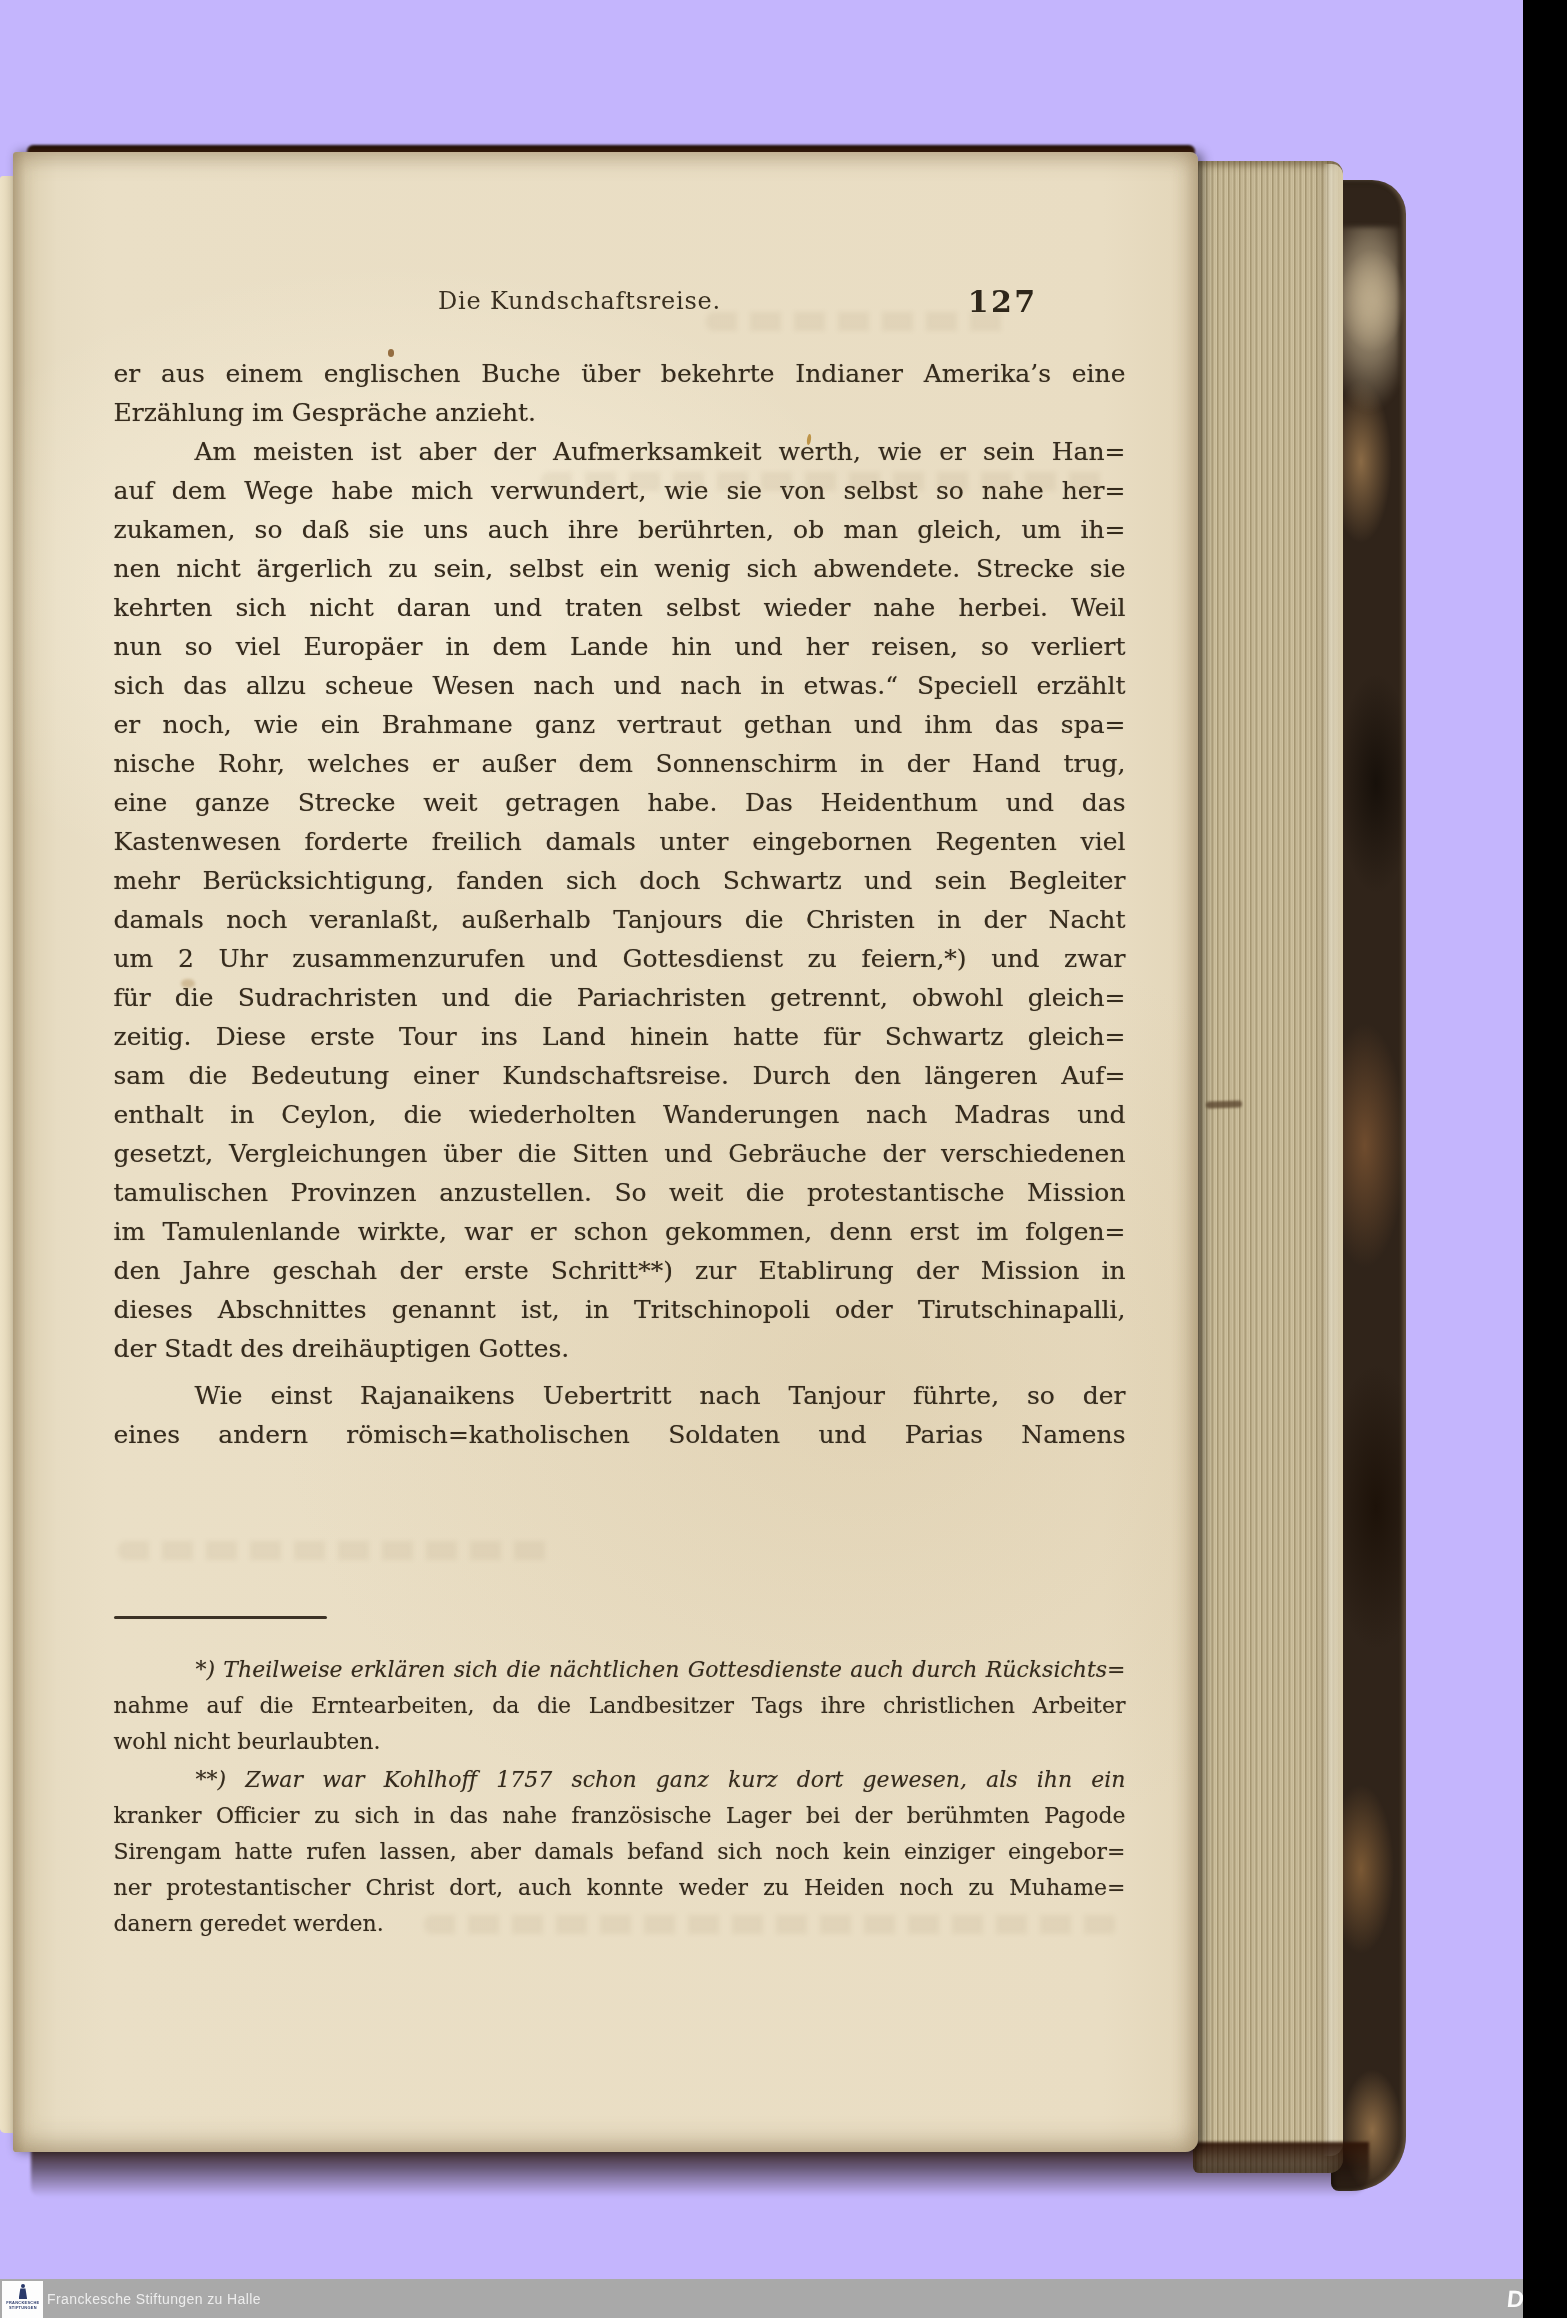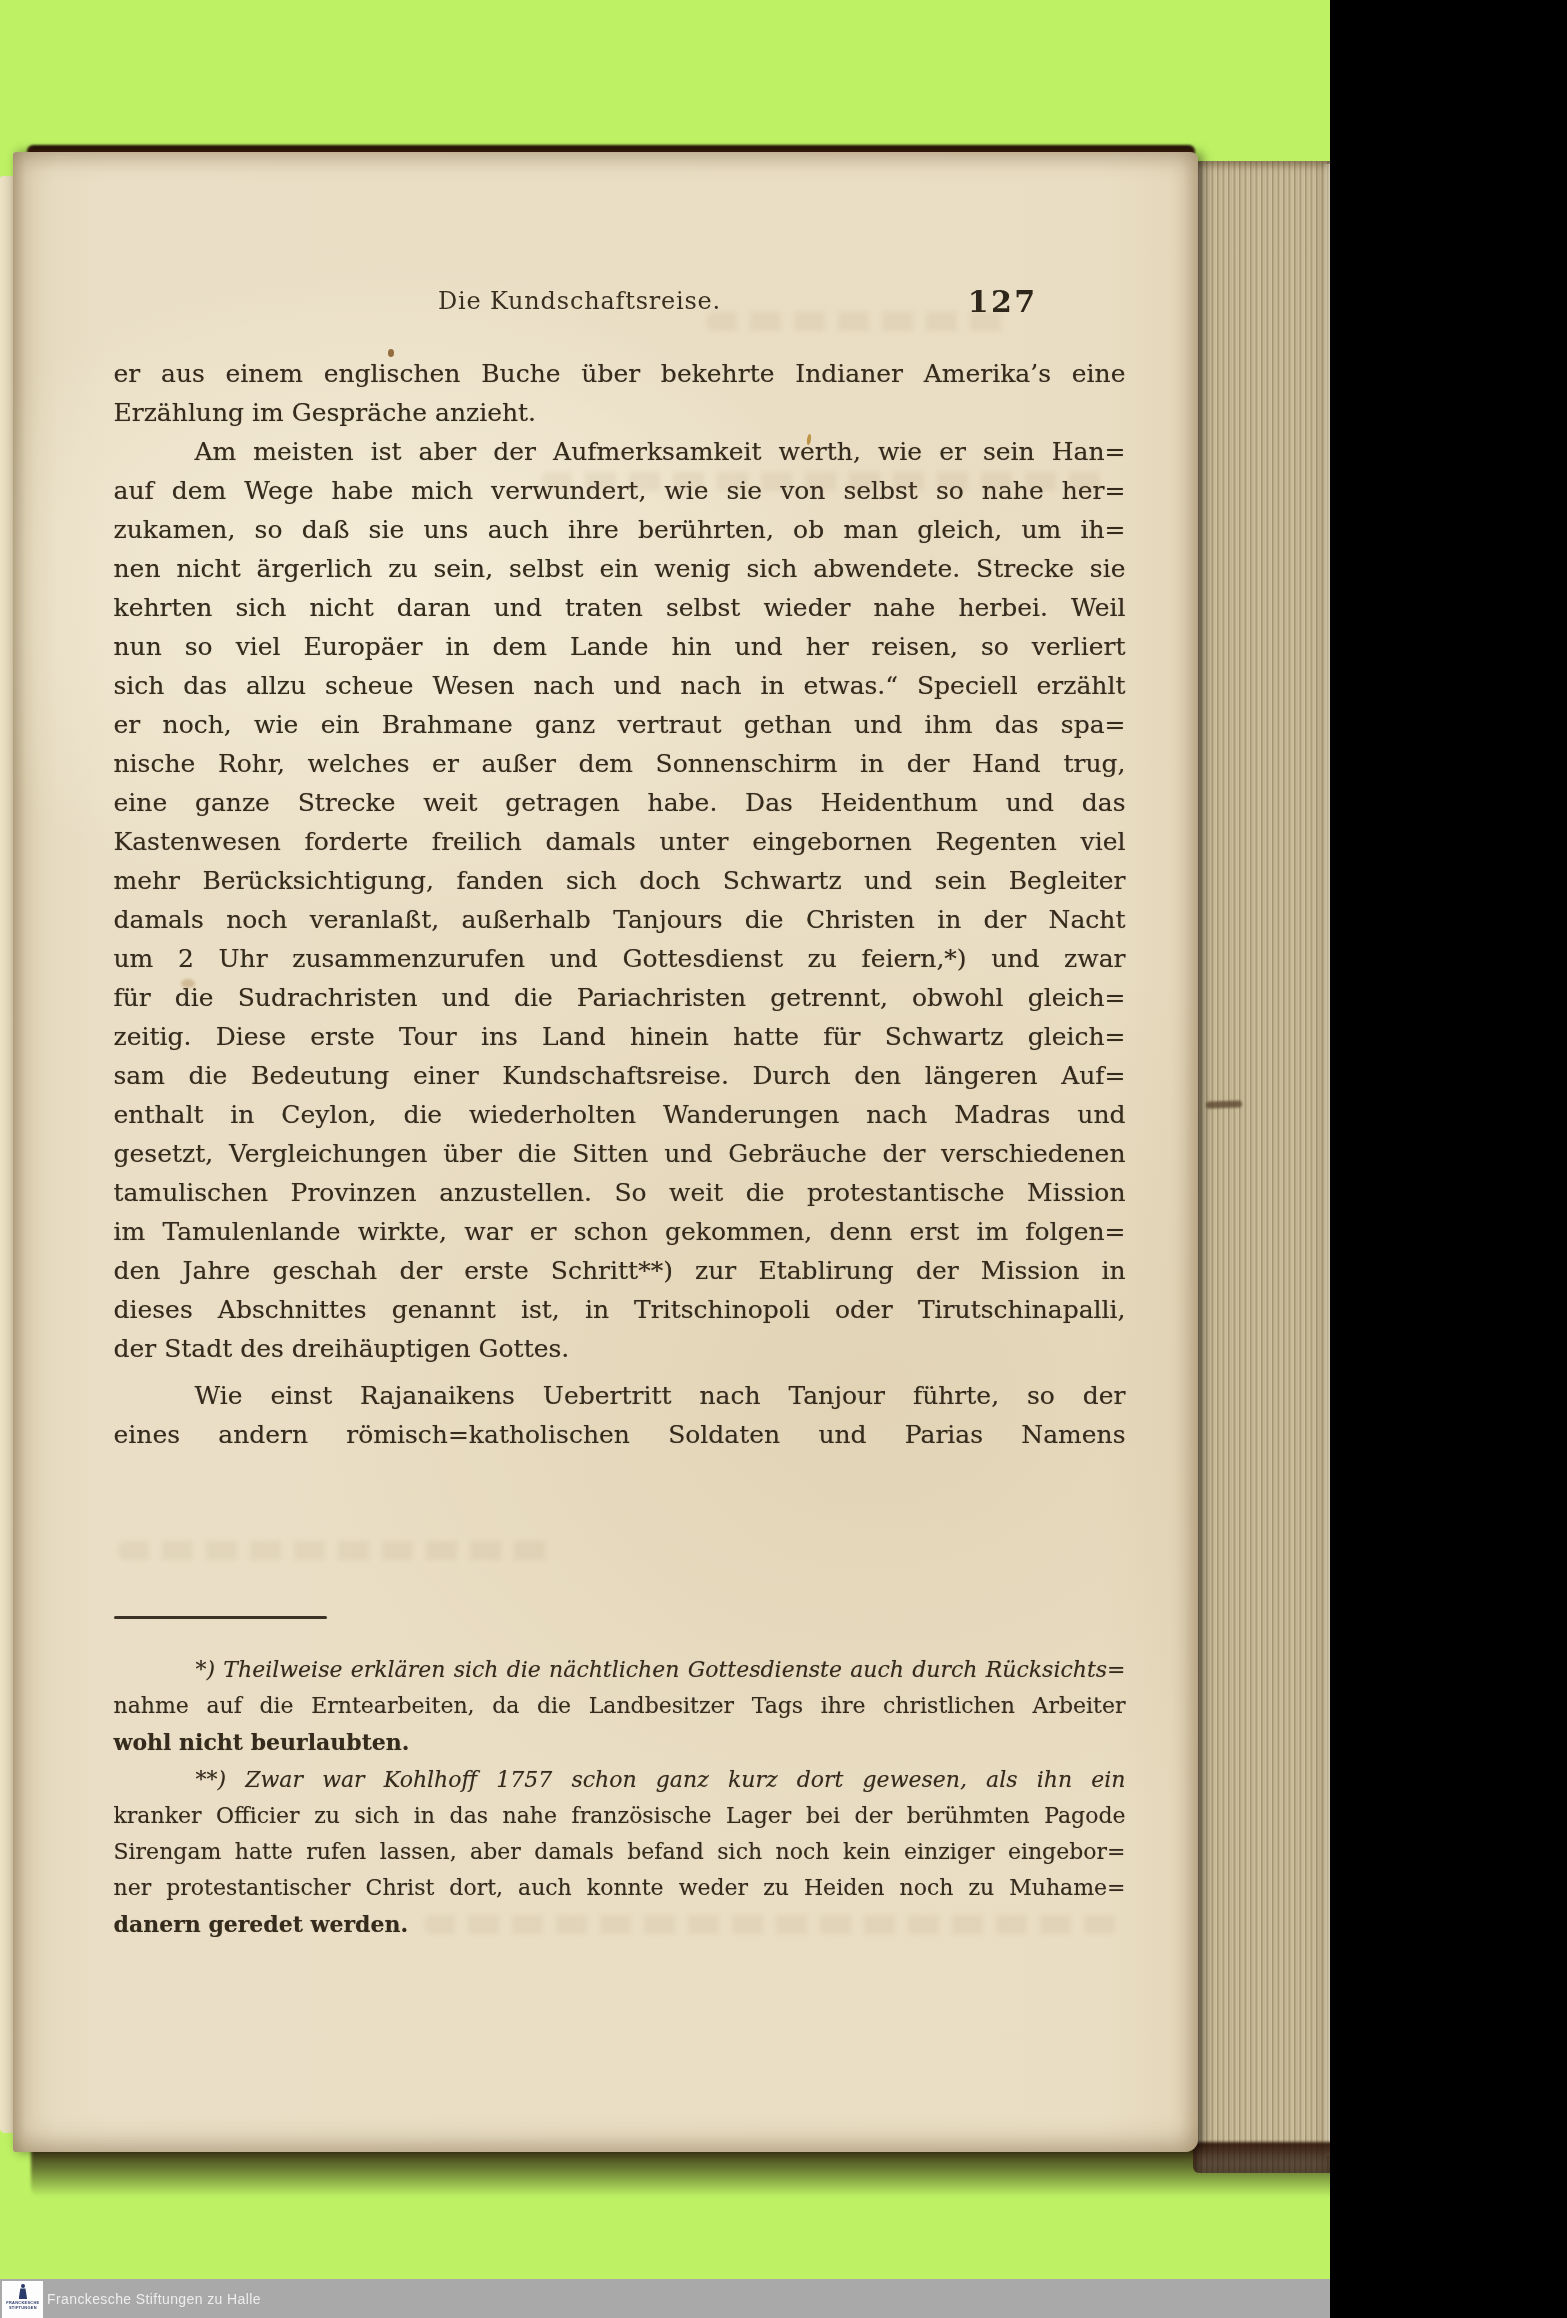--- a/index.html
+++ b/index.html
@@ -1,16 +1,16 @@
 <!DOCTYPE html>
 <html style="font-size:12.5px"><head>
 <meta charset="utf-8">
 <style>
   html,body{margin:0;padding:0;background:#000;}
-  #stage{position:relative;width:1330px;height:2319px;background:#bef264;overflow:hidden;
+  #stage{position:relative;width:1523px;height:2319px;background:#c4b5fd;overflow:hidden;
          font-family:"DejaVu Serif","Liberation Serif",serif;}
 
   
   .top-edge-line{position:absolute;left:27px;top:145px;width:1168px;height:12.5px;
     background:linear-gradient(180deg,#1c0d05,#45220f 60%,#2a1207);border-radius:6.3px;filter:blur(0.8px);z-index:1;}
   .left-sliver{position:absolute;left:0;top:176px;width:22px;height:1957px;z-index:2;
     background:linear-gradient(90deg,#ede2c6 0%,#e0d3b4 55%,#bfae8d 100%);
     border-radius:3.1px 0 0 4.7px;}
   .bottom-shadow{position:absolute;left:31px;top:2142px;width:1338px;height:55px;z-index:2;
     background:linear-gradient(180deg,rgba(46,19,7,.95) 0%,rgba(24,10,4,.55) 45%,rgba(0,0,0,0) 100%);
@@ -70,21 +70,21 @@
   .line.indent{text-indent:81px;}
   .line.last{text-align-last:left;-moz-text-align-last:left;}
 
   .foot-rule{position:absolute;left:101px;top:1464px;width:213px;height:3.1px;background:#3c3226;border-radius:1.6px;}
 
   .footnotes{position:absolute;left:101px;top:1500px;width:1012px;font-size:22px;line-height:36px;
     text-shadow:0 0 0.8px rgba(53,43,29,.4);}
   .footnote{margin:0 0 1.6px 0;}
   .fline{text-align:justify;text-align-last:justify;-moz-text-align-last:justify;height:36px;}
   .fline.indent{text-indent:82px;font-style:italic;}
-  .fline.last{text-align-last:left;font-weight:bold;-moz-text-align-last:left;}
+  .fline.last{text-align-last:left;-moz-text-align-last:left;}
 
   
   .ghost{position:absolute;height:19px;border-radius:7.8px;filter:blur(2.4px);opacity:.5;
     background:repeating-linear-gradient(90deg,rgba(128,102,62,.16) 0 31px,rgba(0,0,0,0) 31px 44px);}
   .ghost.g1{left:693px;top:160px;width:306px;}
   .ghost.g2{left:528px;top:320px;width:567px;}
   .ghost.g3{left:105px;top:1389px;width:439px;}
   .ghost.g4{left:411px;top:1763px;width:693px;}
   .stain{position:absolute;border-radius:50%;}
   .stain.s1{left:375px;top:197px;width:6.3px;height:7.8px;background:#7d4f1d;opacity:.8;}

